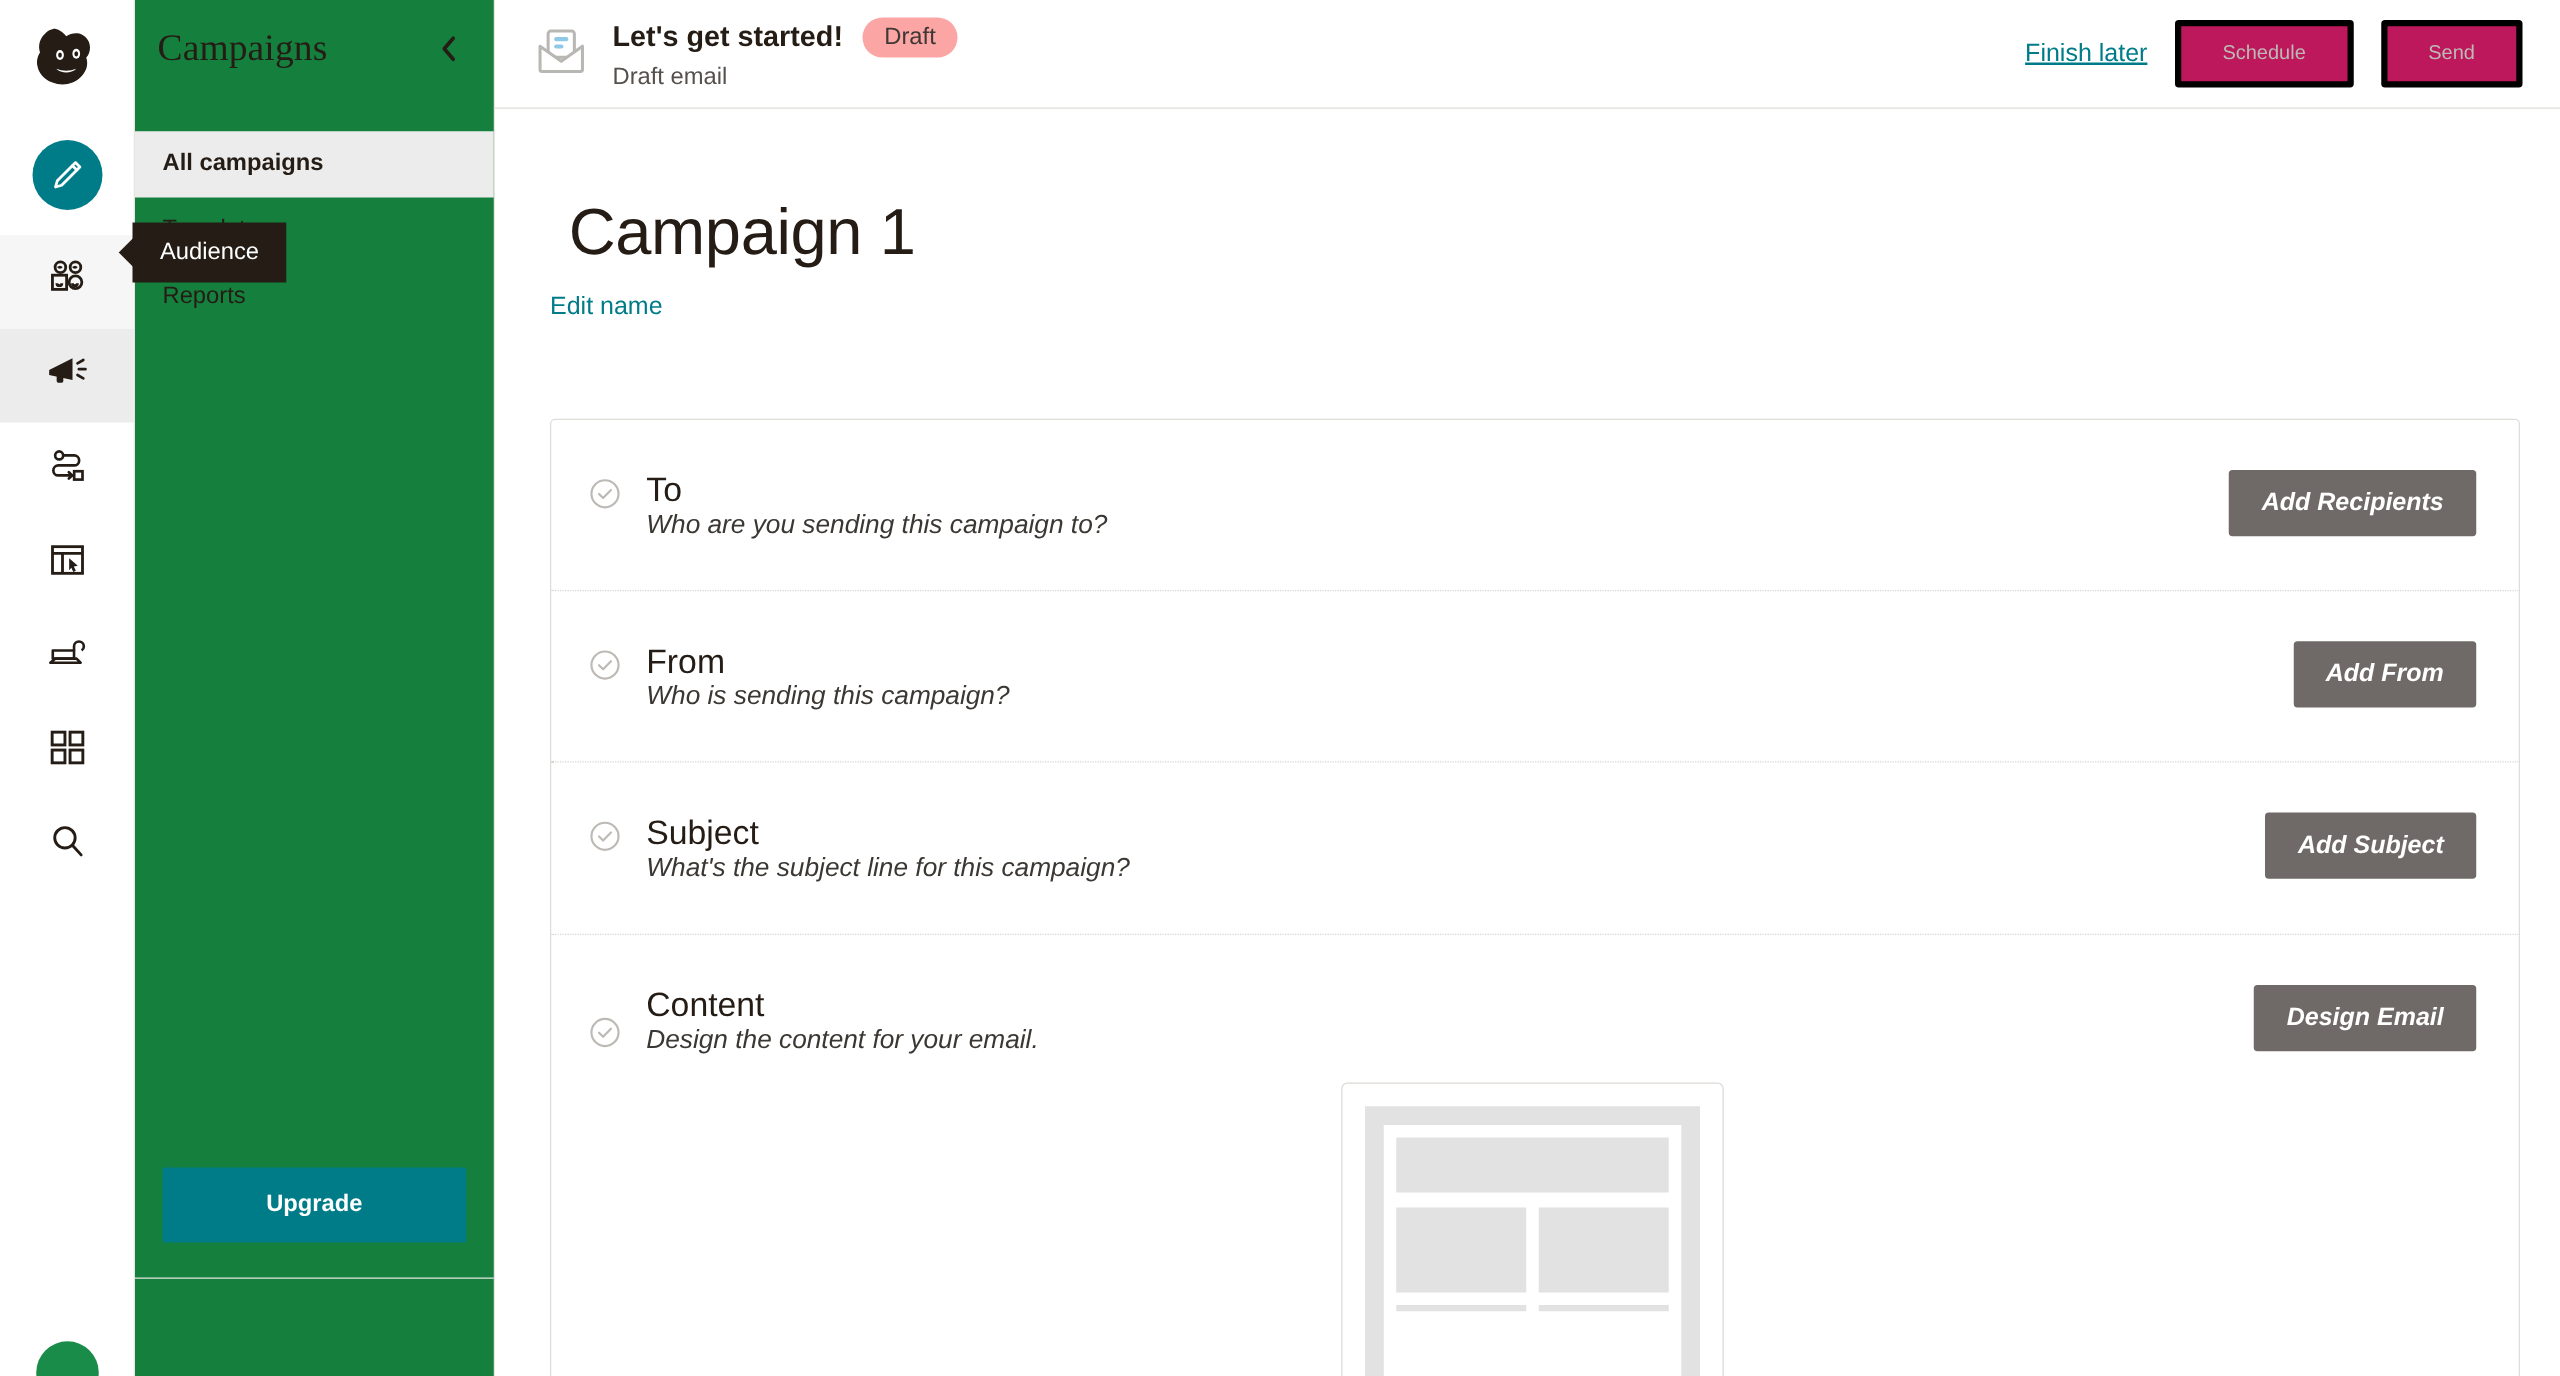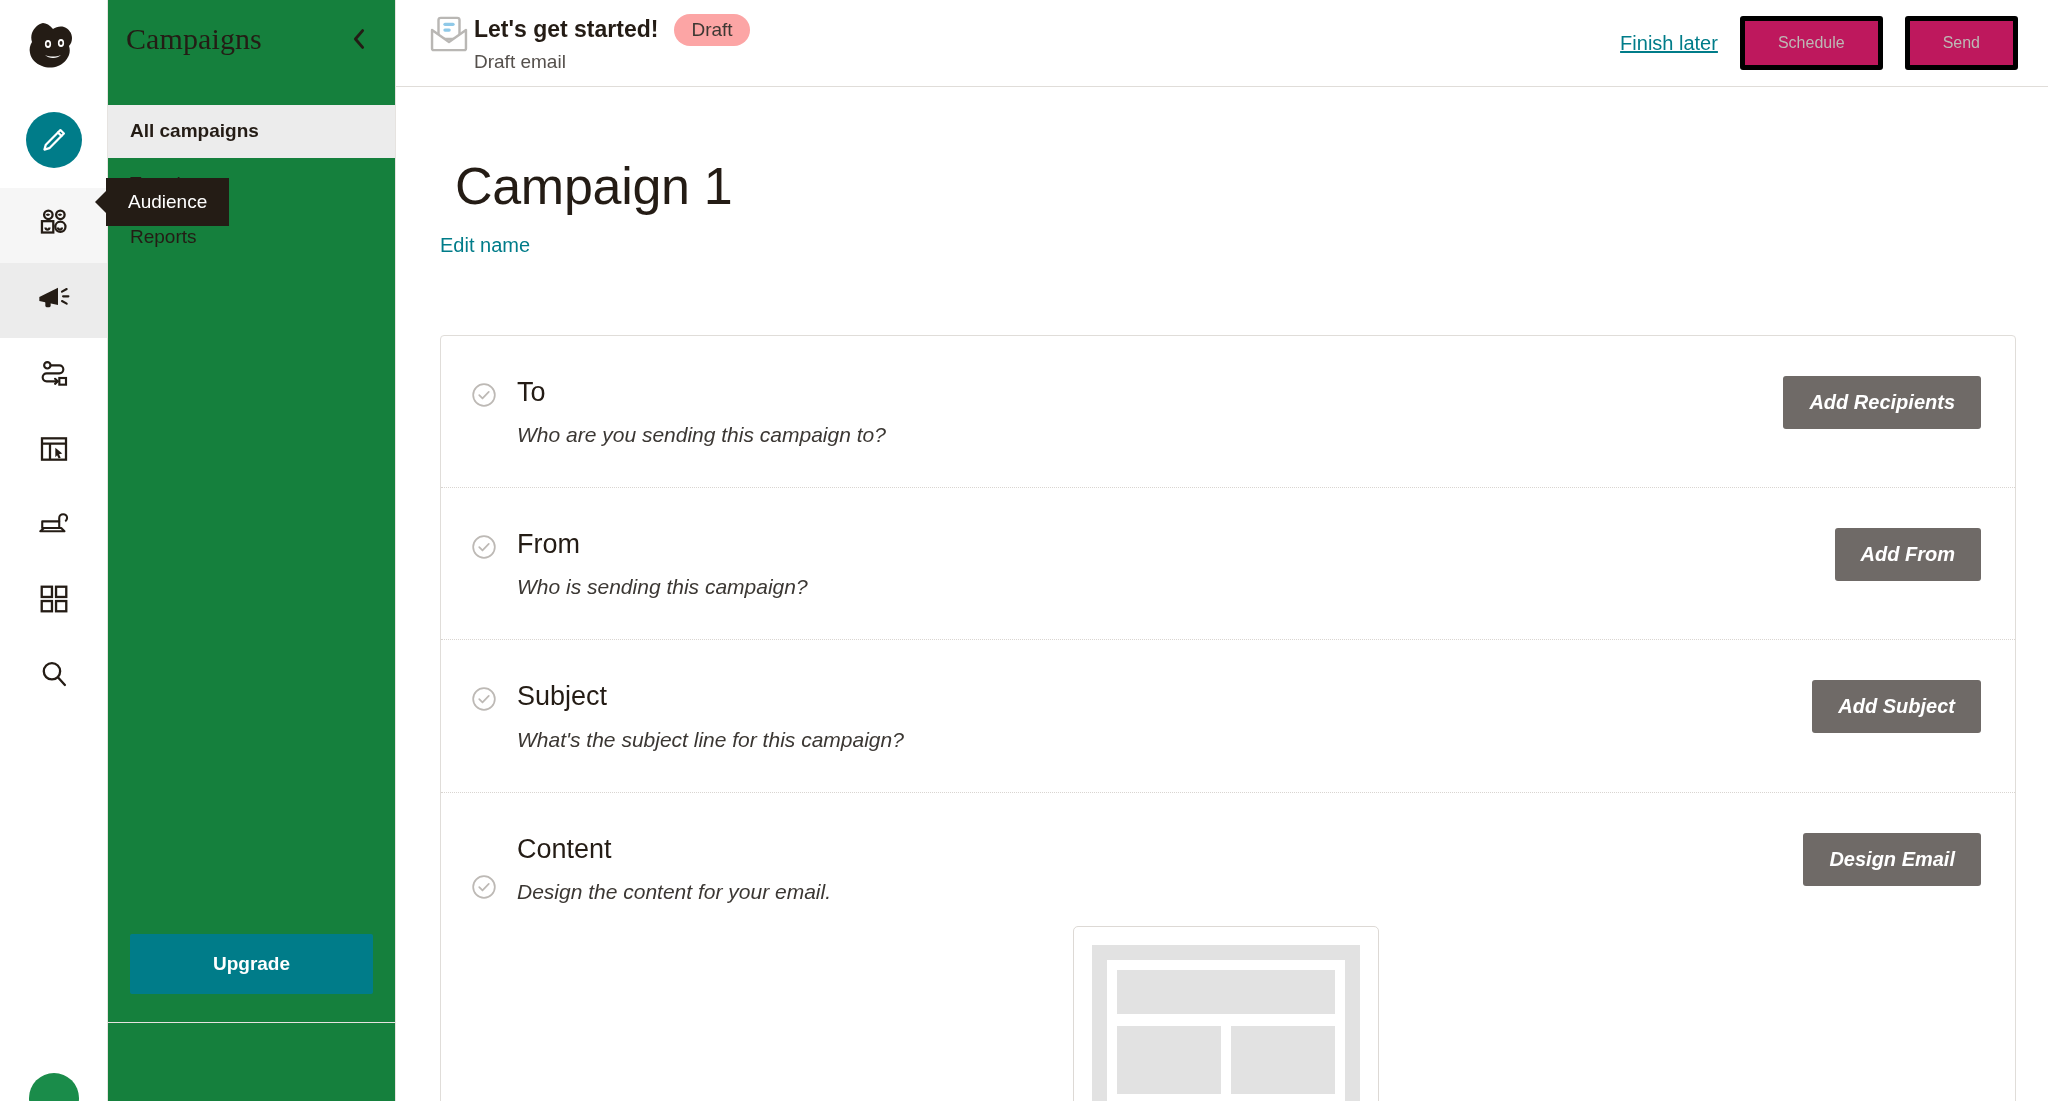--- a/index.html
+++ b/index.html
@@ -113,21 +113,21 @@
   }
 
   
   .main { flex: 1 1 auto; height: 1101px; position: relative; background: #fff; }
   .topbar {
     height: 87px;
     border-bottom: 1px solid #e0ddd9;
     display: flex; align-items: center;
     padding: 0 30px 0 32px;
   }
-  .topbar-left { display: flex; align-items: flex-start; gap: 4px; flex: 1 1 auto; }
+  .topbar-left { display: flex; align-items: center; gap: 20px; flex: 1 1 auto; }
   .topbar-meta { display: flex; flex-direction: column; gap: 5px; }
   .topbar-titlerow { display: flex; align-items: center; gap: 16px; }
   .topbar-title { font-size: 23px; font-weight: 700; color: #241c15; }
   .badge {
     background: #fca5a5; color: #3d3833;
     font-size: 19px; border-radius: 20px;
     padding: 5px 17px;
   }
   .topbar-sub { font-size: 19px; color: #55504c; }
   .topbar-right { display: flex; align-items: center; gap: 22px; }
@@ -166,21 +166,21 @@
     padding: 40px 34px 40px 30px;
     min-height: 134px;
     position: relative;
   }
   .row + .row { border-top: 1px dotted #d9d5d1; }
   .row-check { flex: 0 0 46px; padding-top: 6px; }
   .row-body { flex: 1 1 auto; }
   .row-title { font-size: 27px; font-weight: 400; color: #241c15; line-height: 1.2; }
   .row-desc {
     font-size: 21px; font-style: italic; color: #3b3733;
-    margin-top: 15px;
+    margin-top: 0;
   }
   .btn-action {
     background: #6f6a67; color: #ffffff;
     border: 0; border-radius: 3px;
     font-size: 20px; font-weight: 700;
     font-family: inherit;
     padding: 15px 26px;
     cursor: pointer;
     white-space: nowrap;
     align-self: flex-start;

